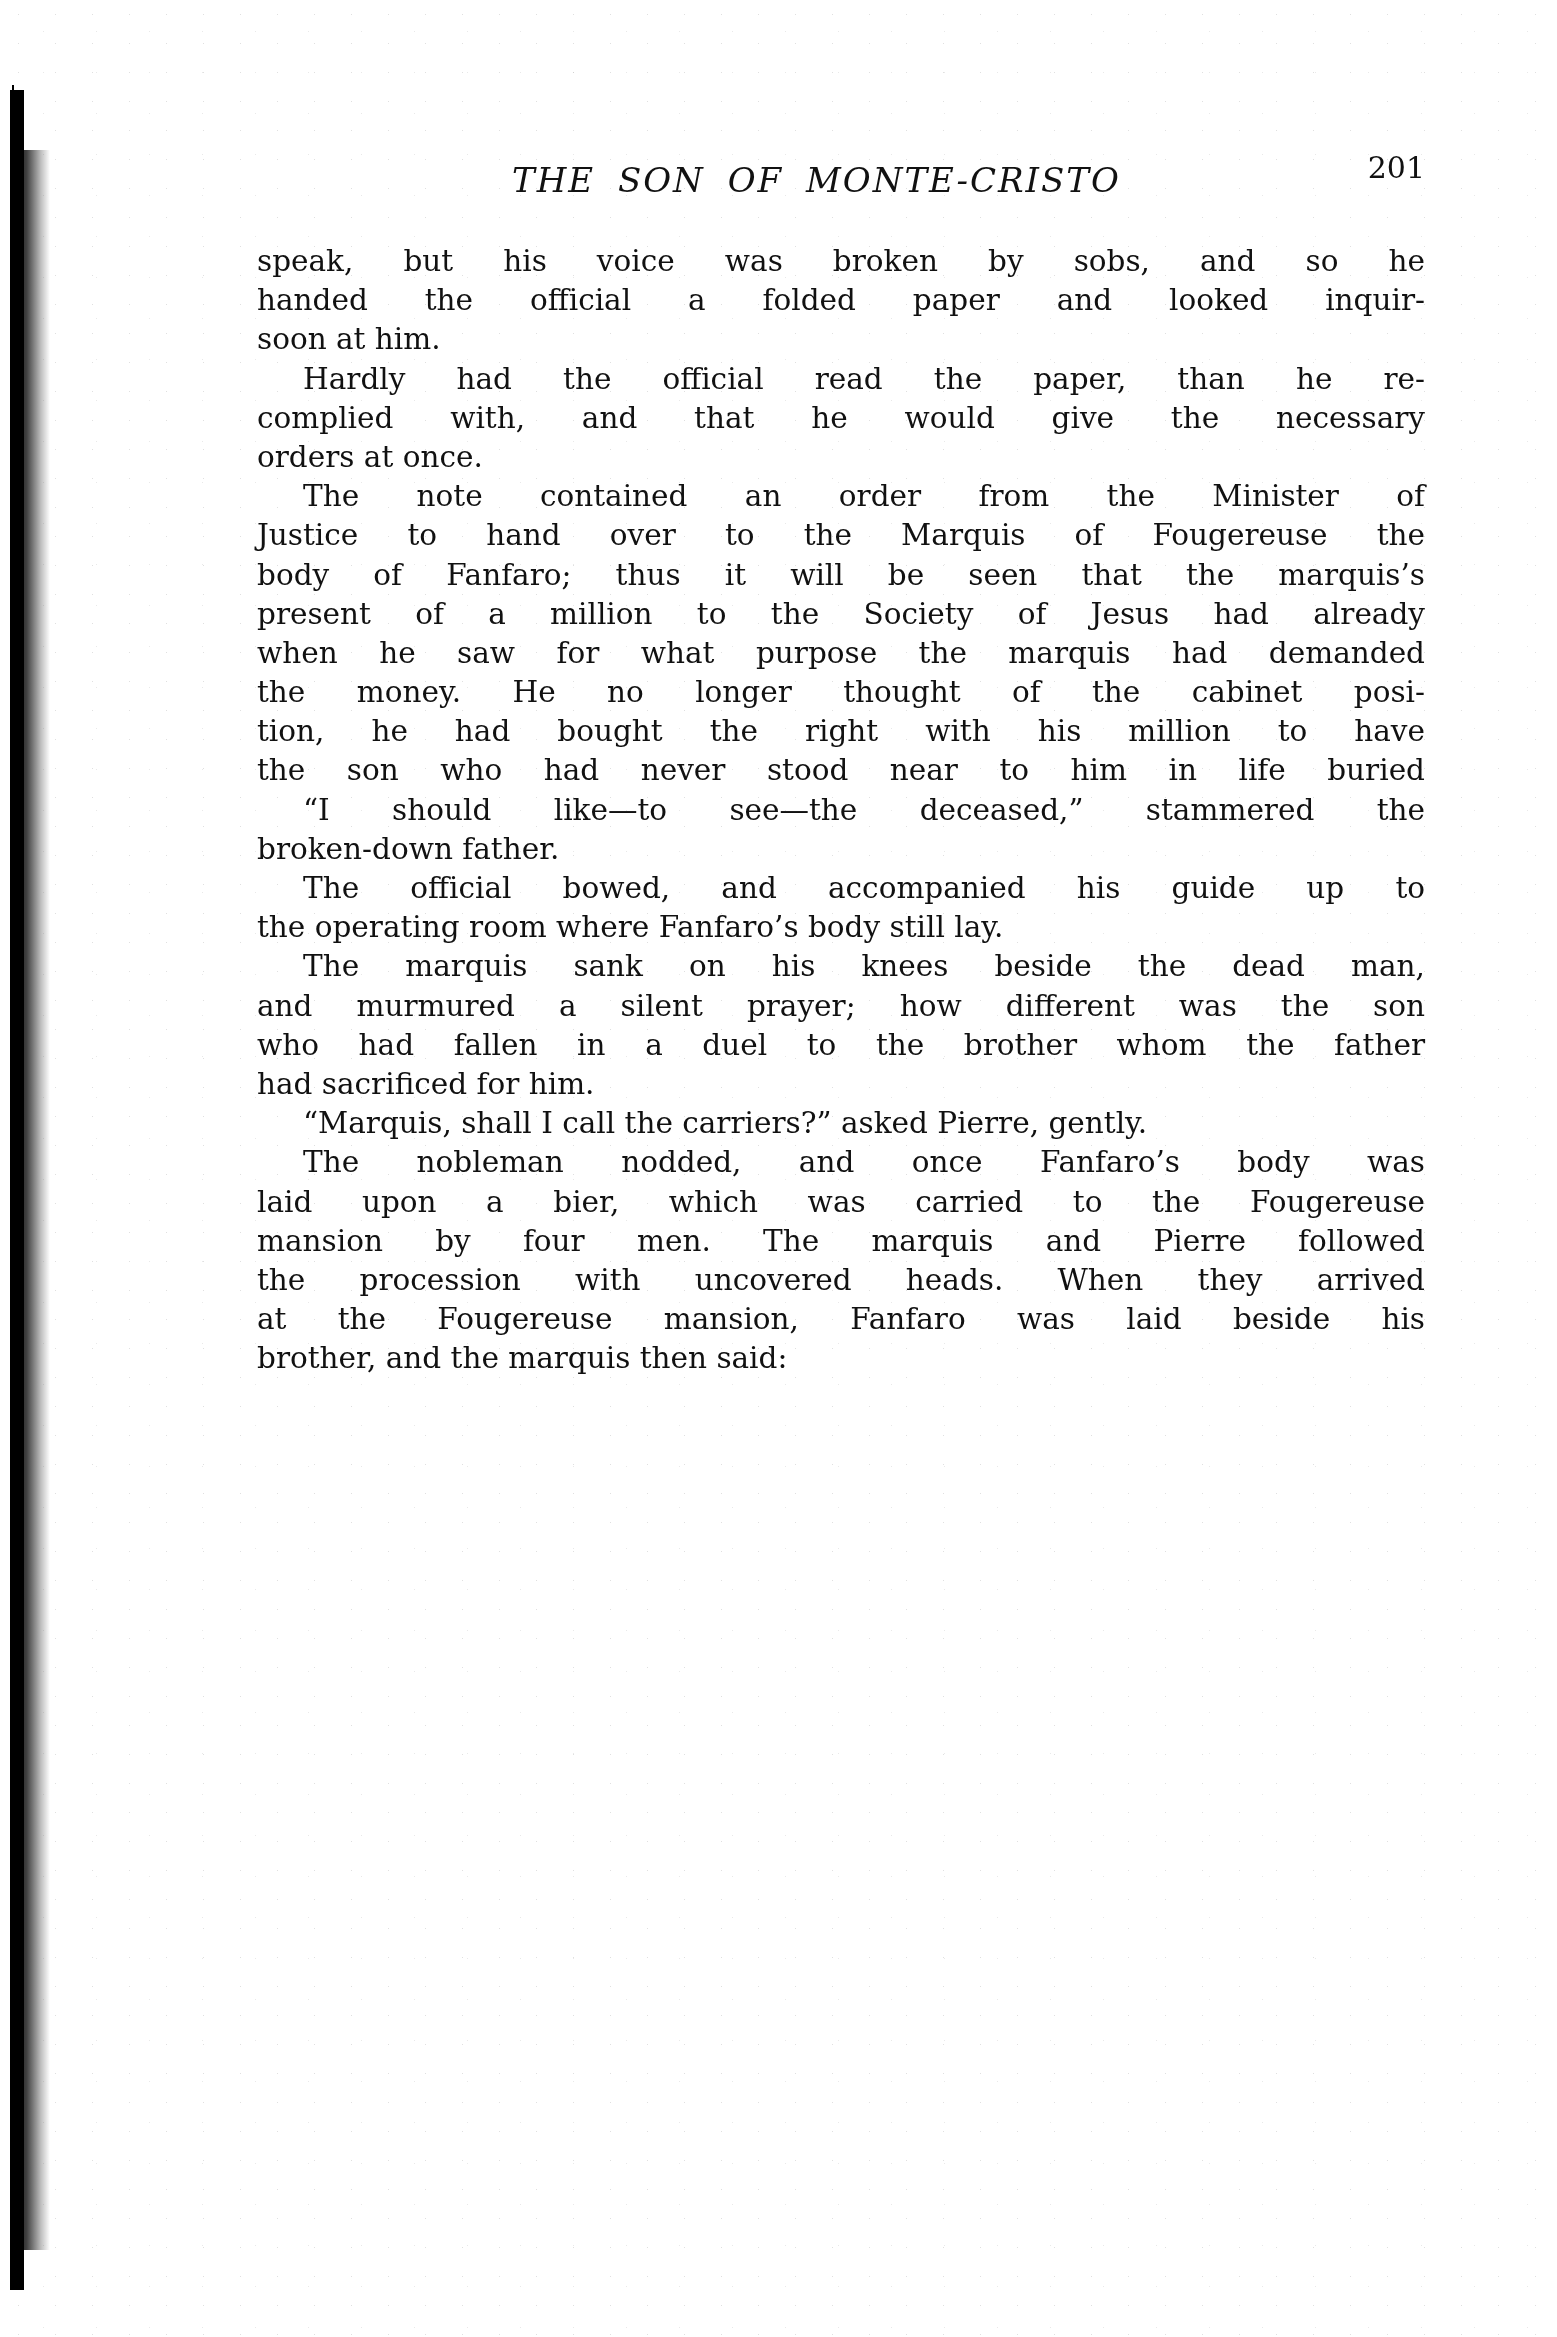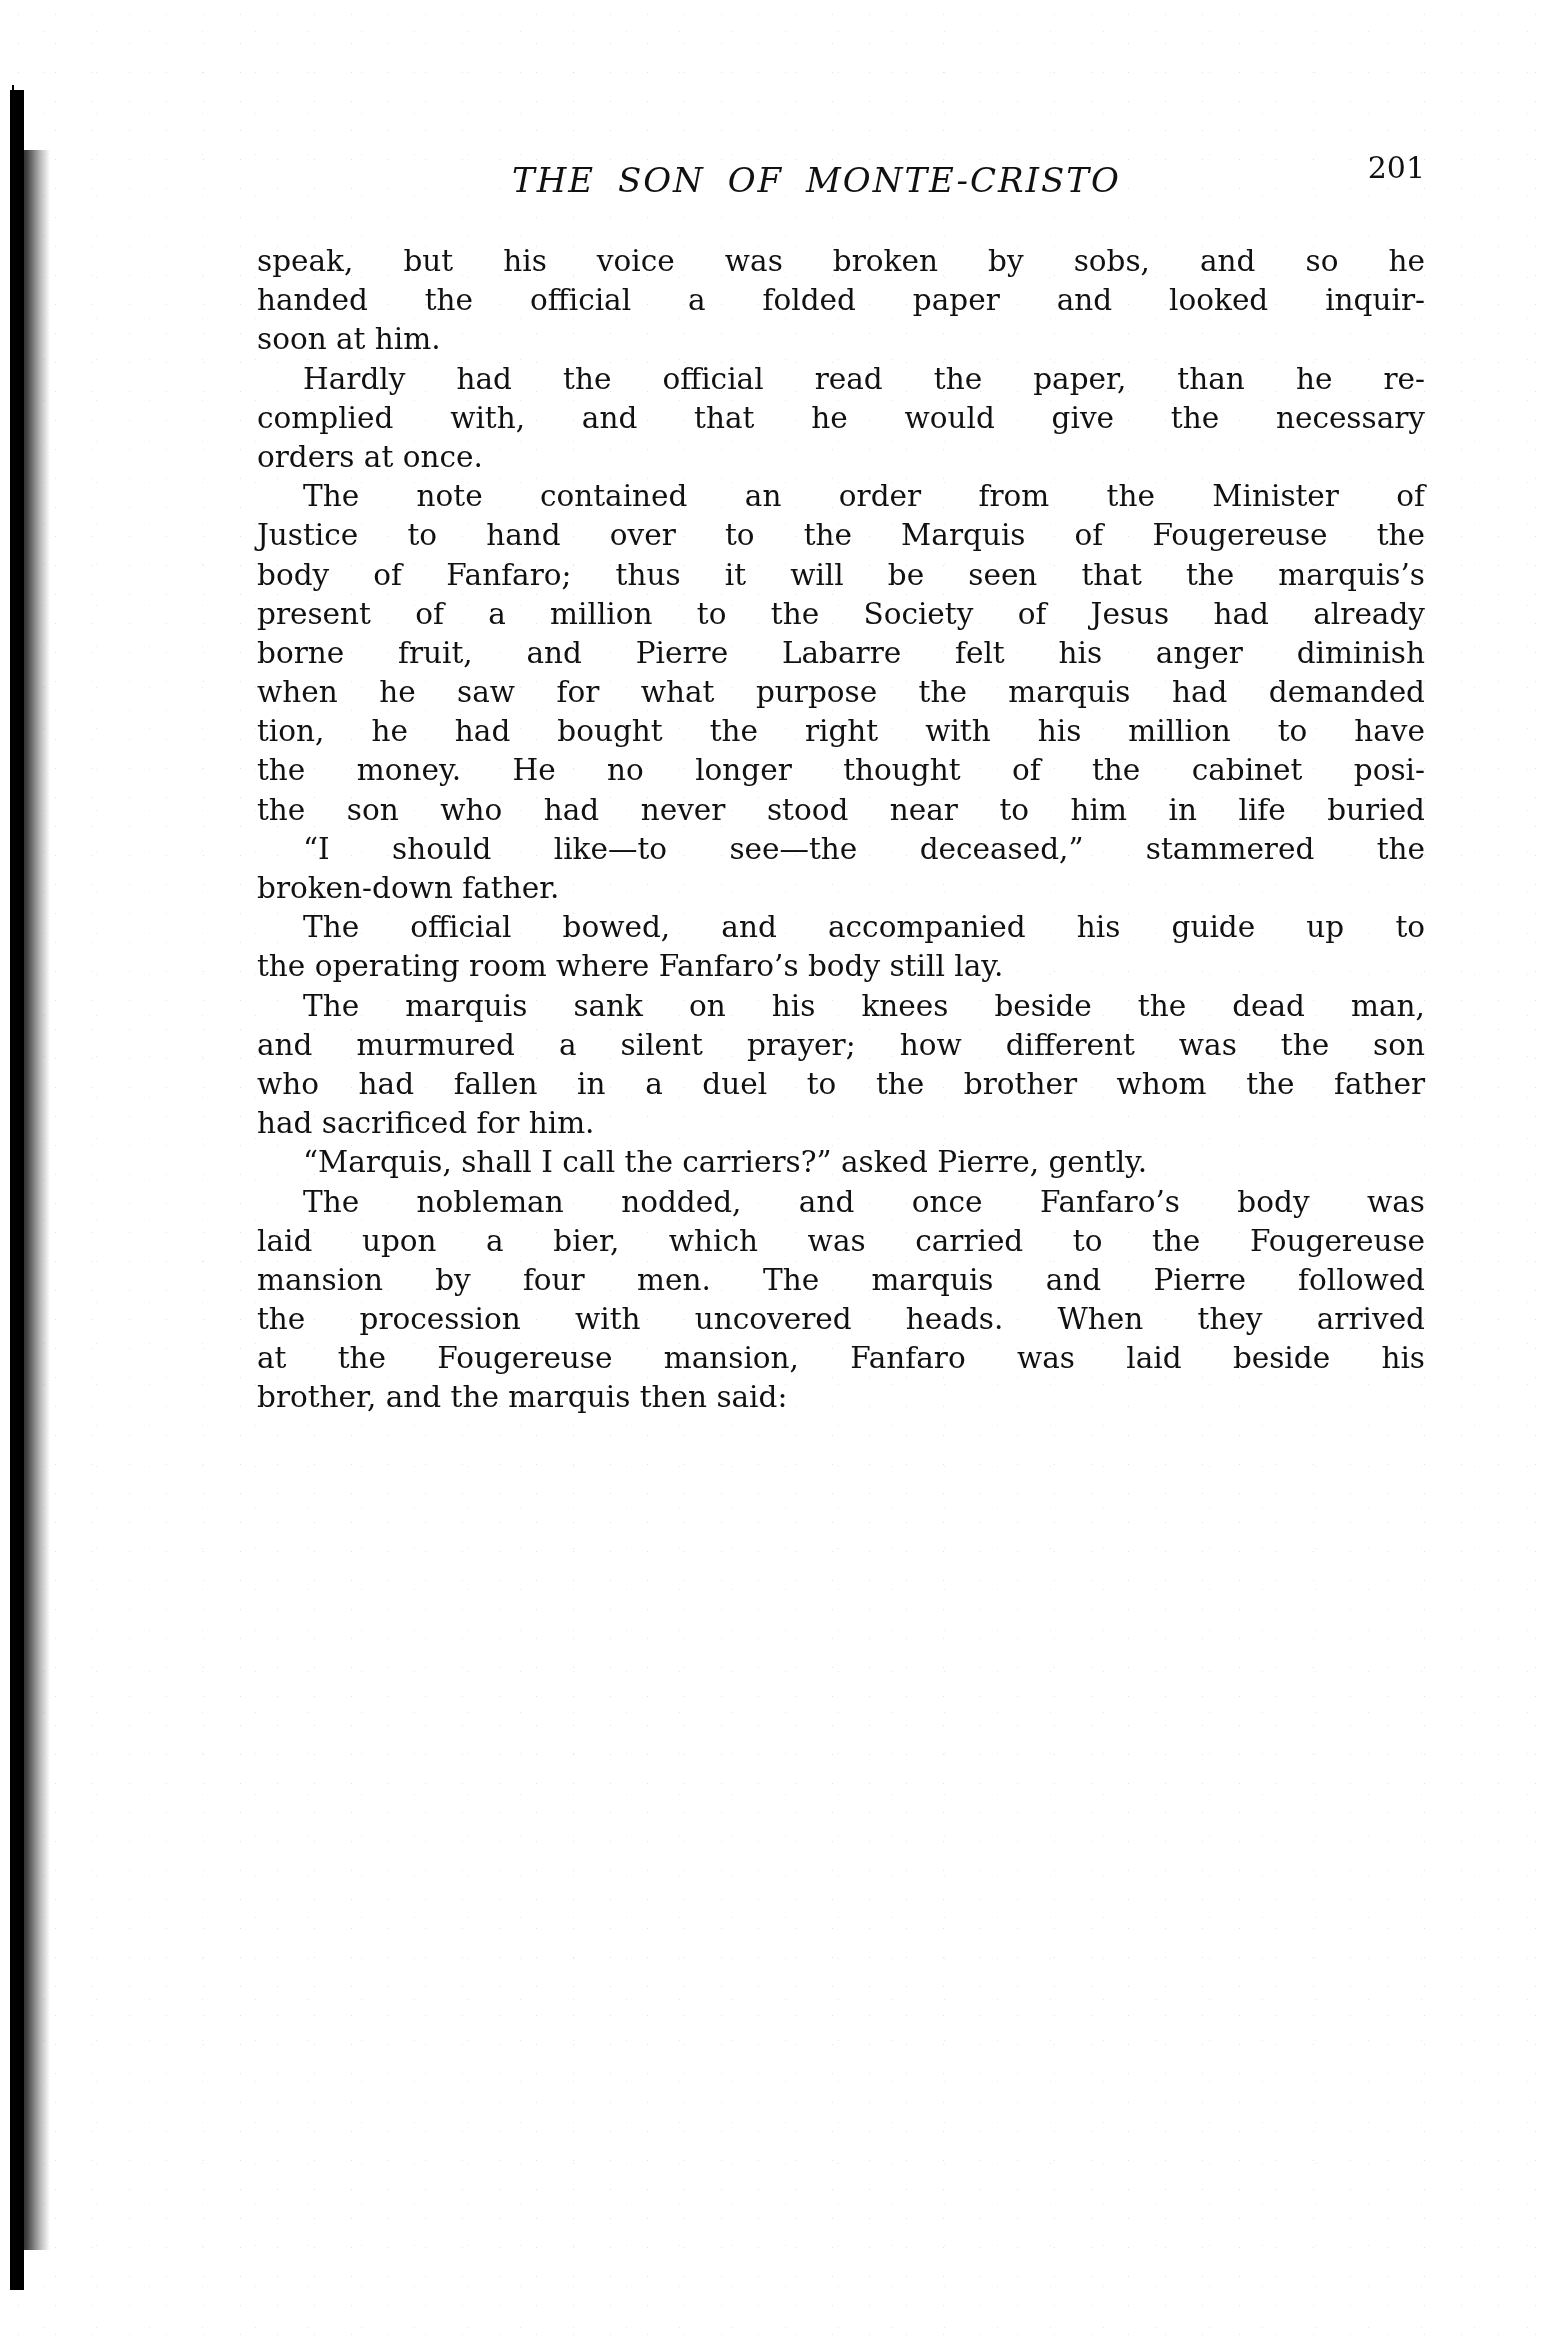--- a/index.html
+++ b/index.html
@@ -121,24 +121,23 @@
     <div>
       <span class="line indent" style="display: block;"><span style="white-space: nowrap; word-spacing: 0px;">Hardly had the official read the paper, than he re-</span></span>
       <span class="line" style="display: block;"><span style="white-space: nowrap; word-spacing: 0px;">complied with, and that he would give the necessary</span></span>
       <span class="line last" style="display: block;"><span style="white-space: nowrap;">orders at once.</span></span>
     </div>
     <div>
       <span class="line indent" style="display: block;"><span style="white-space: nowrap; word-spacing: 0px;">The note contained an order from the Minister of</span></span>
       <span class="line" style="display: block;"><span style="white-space: nowrap; word-spacing: 0px;">Justice to hand over to the Marquis of Fougereuse the</span></span>
       <span class="line" style="display: block;"><span style="white-space: nowrap; word-spacing: 0px;">body of Fanfaro; thus it will be seen that the marquis’s</span></span>
       <span class="line" style="display: block;"><span style="white-space: nowrap; word-spacing: 0px;">present of a million to the Society of Jesus had already</span></span>
-      <span class="line" style="display: block;"><span style="white-space: nowrap; word-spacing: 0px;">borne fruit, and Pierre Labarre felt his anger diminish</span></span>
       <span class="line" style="display: block;"><span style="white-space: nowrap; word-spacing: 0px;">when he saw for what purpose the marquis had demanded</span></span>
+      <span class="line" style="display: block;"><span style="white-space: nowrap; word-spacing: 0px;">the money. He no longer thought of the cabinet posi-</span></span>
       <span class="line" style="display: block;"><span style="white-space: nowrap; word-spacing: 0px;">tion, he had bought the right with his million to have</span></span>
-      <span class="line" style="display: block;"><span style="white-space: nowrap; word-spacing: 0px;">the money. He no longer thought of the cabinet posi-</span></span>
       <span class="line" style="display: block;"><span style="white-space: nowrap; word-spacing: 0px;">the son who had never stood near to him in life buried</span></span>
     </div>
     <div>
       <span class="line indent" style="display: block;"><span style="white-space: nowrap; word-spacing: 0px;">“I should like—to see—the deceased,” stammered the</span></span>
       <span class="line last" style="display: block;"><span style="white-space: nowrap;">broken-down father.</span></span>
     </div>
     <div>
       <span class="line indent" style="display: block;"><span style="white-space: nowrap; word-spacing: 0px;">The official bowed, and accompanied his guide up to</span></span>
       <span class="line last" style="display: block;"><span style="white-space: nowrap;">the operating room where Fanfaro’s body still lay.</span></span>
     </div>

